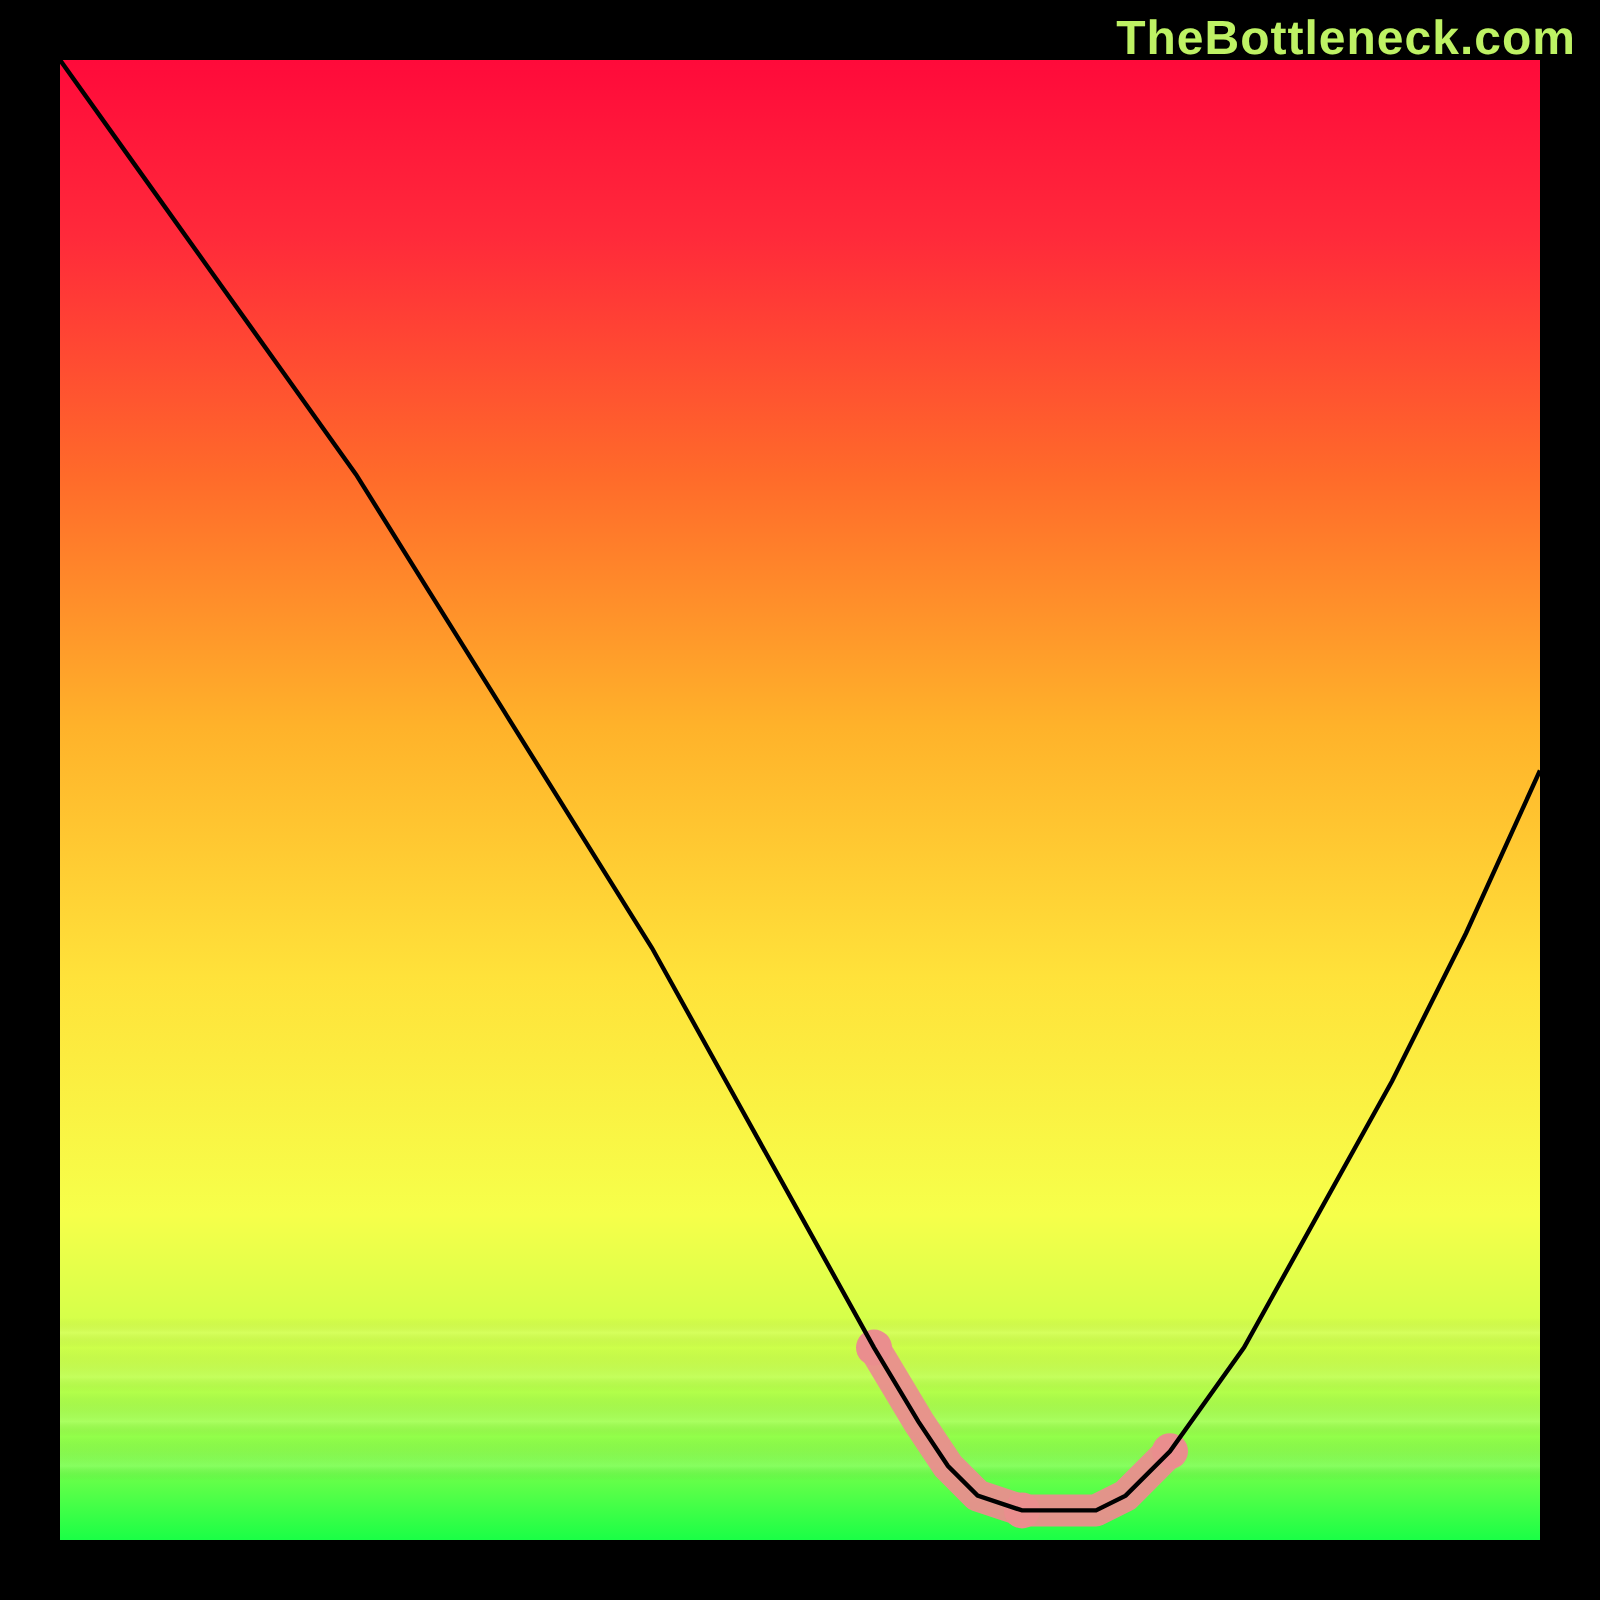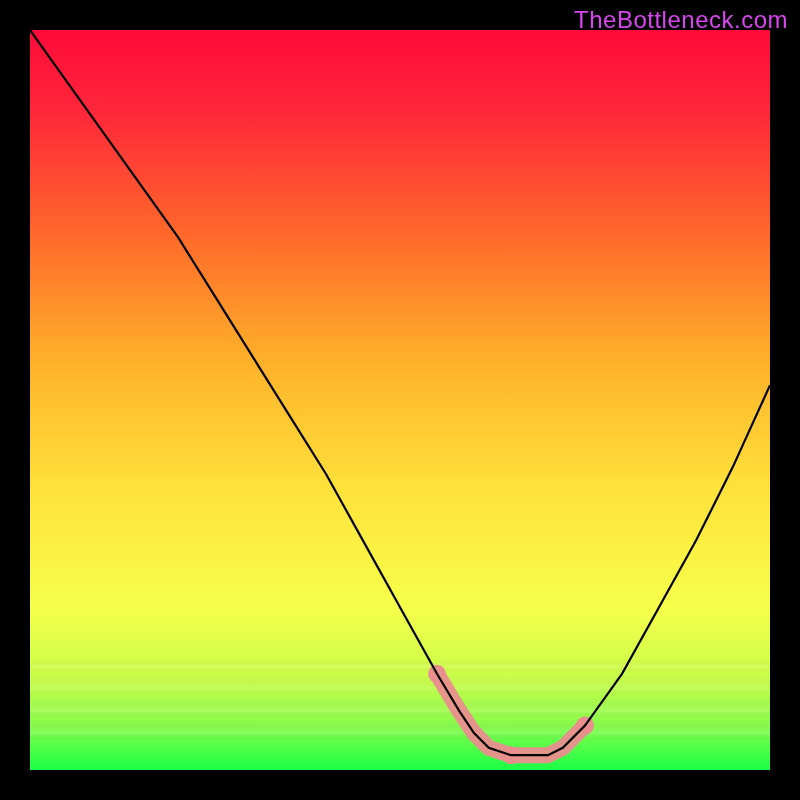--- a/index.html
+++ b/index.html
@@ -14,23 +14,23 @@
   .outer {
     position: relative;
     width: 800px;
     height: 800px;
     background: #000;
   }
   .watermark {
     position: absolute;
     top: 6px;
     right: 12px;
-    color: #d946ef;
+    color: #bef264;
     font-size: 24px;
-    font-weight: normal;
+    font-weight: bold;
     letter-spacing: 0.5px;
     z-index: 10;
   }
   .plot-area {
     position: absolute;
     left: 30px;
     top: 30px;
     width: 740px;
     height: 740px;
     overflow: hidden;

